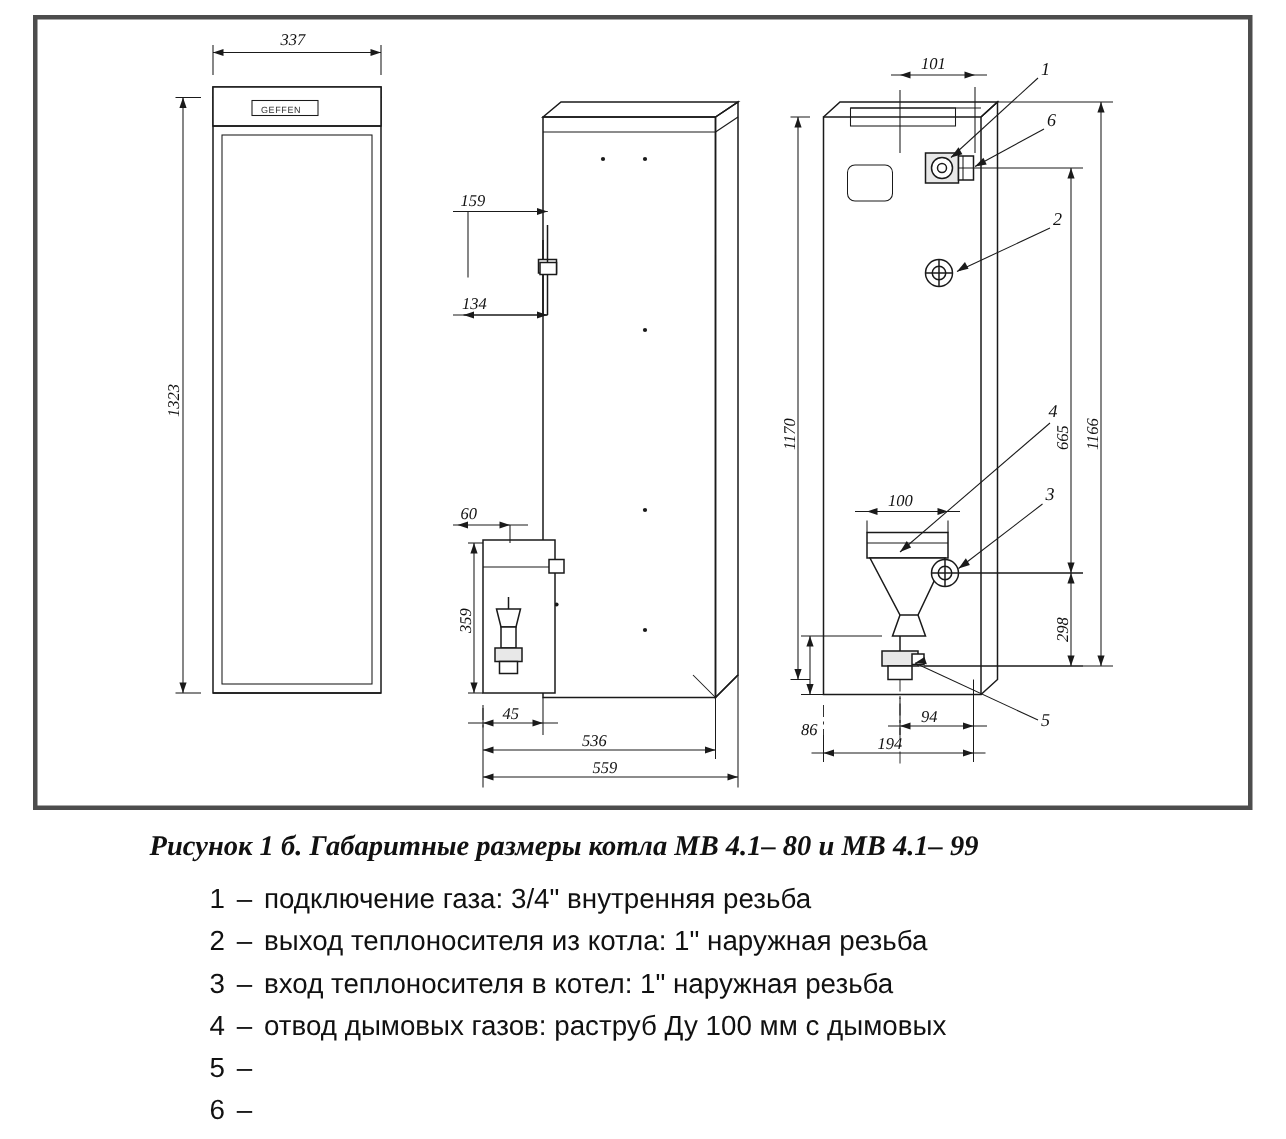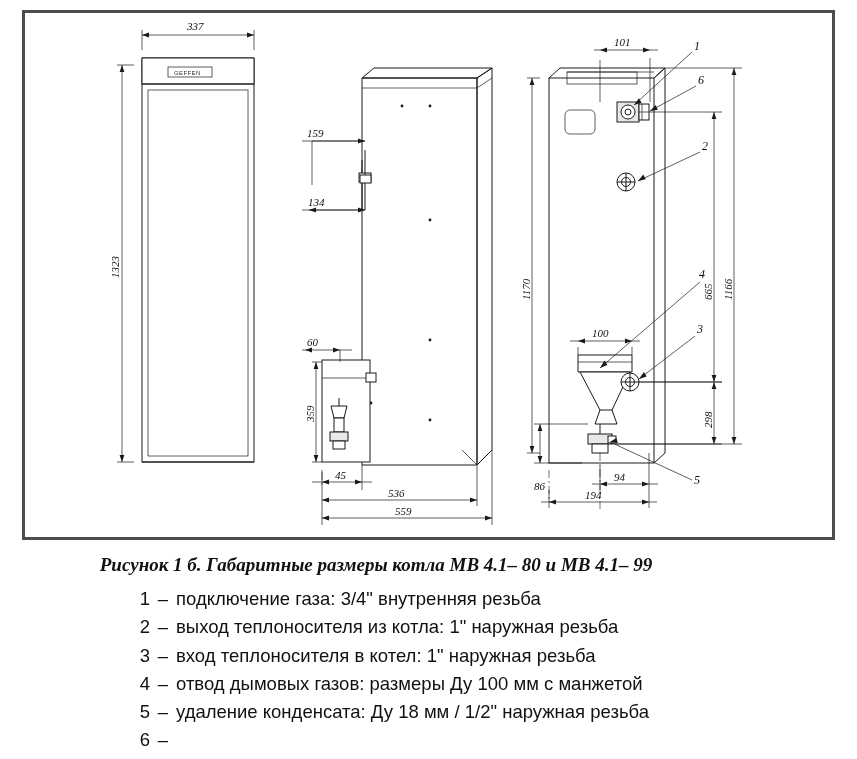--- a/index.html
+++ b/index.html
@@ -382,26 +382,25 @@
       <span class="legend-text">выход теплоносителя из котла: 1" наружная резьба</span>
     </div>
     <div class="legend-row">
       <span class="legend-num">3</span>
       <span class="legend-dash">–</span>
       <span class="legend-text">вход теплоносителя в котел: 1" наружная резьба</span>
     </div>
     <div class="legend-row">
       <span class="legend-num">4</span>
       <span class="legend-dash">–</span>
-      <span class="legend-text">отвод дымовых газов: размеры Ду 100 мм с манжетой</span>
+      <span class="legend-text">отвод дымовых газов: раструб Ду 100 мм с дымовых</span>
     </div>
     <div class="legend-row">
       <span class="legend-num">5</span>
       <span class="legend-dash">–</span>
-      <span class="legend-text">удаление конденсата: Ду 18 мм / 1/2" наружная резьба</span>
     </div>
     <div class="legend-row">
       <span class="legend-num">6</span>
       <span class="legend-dash">–</span>
     </div>
   </div>
 
 </div>
 
 </body></html>

